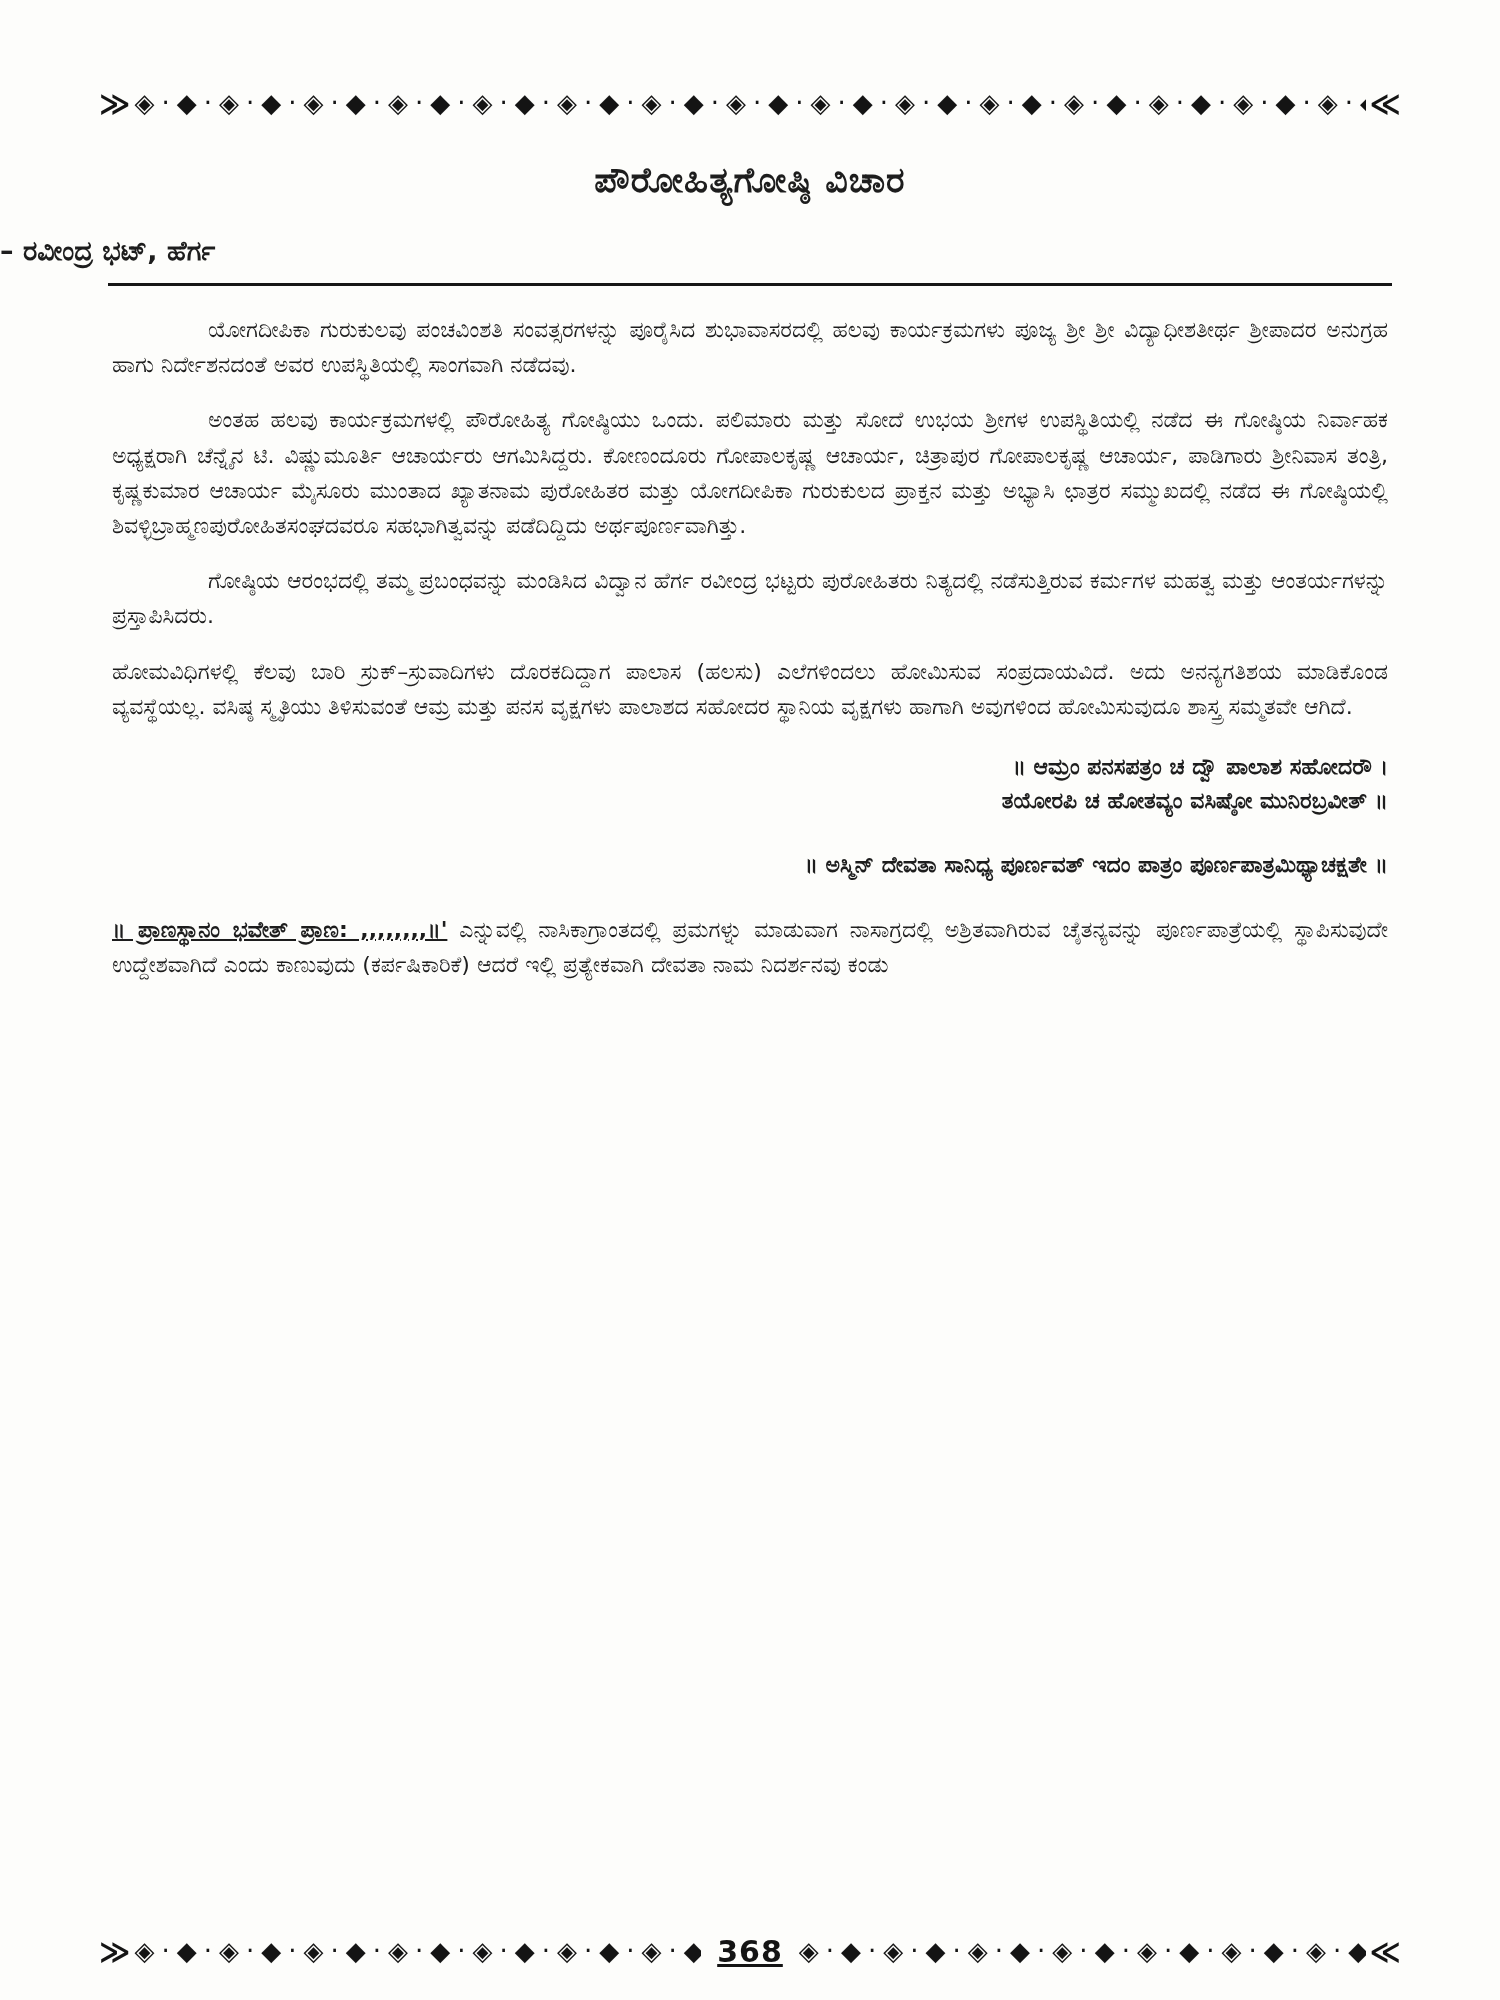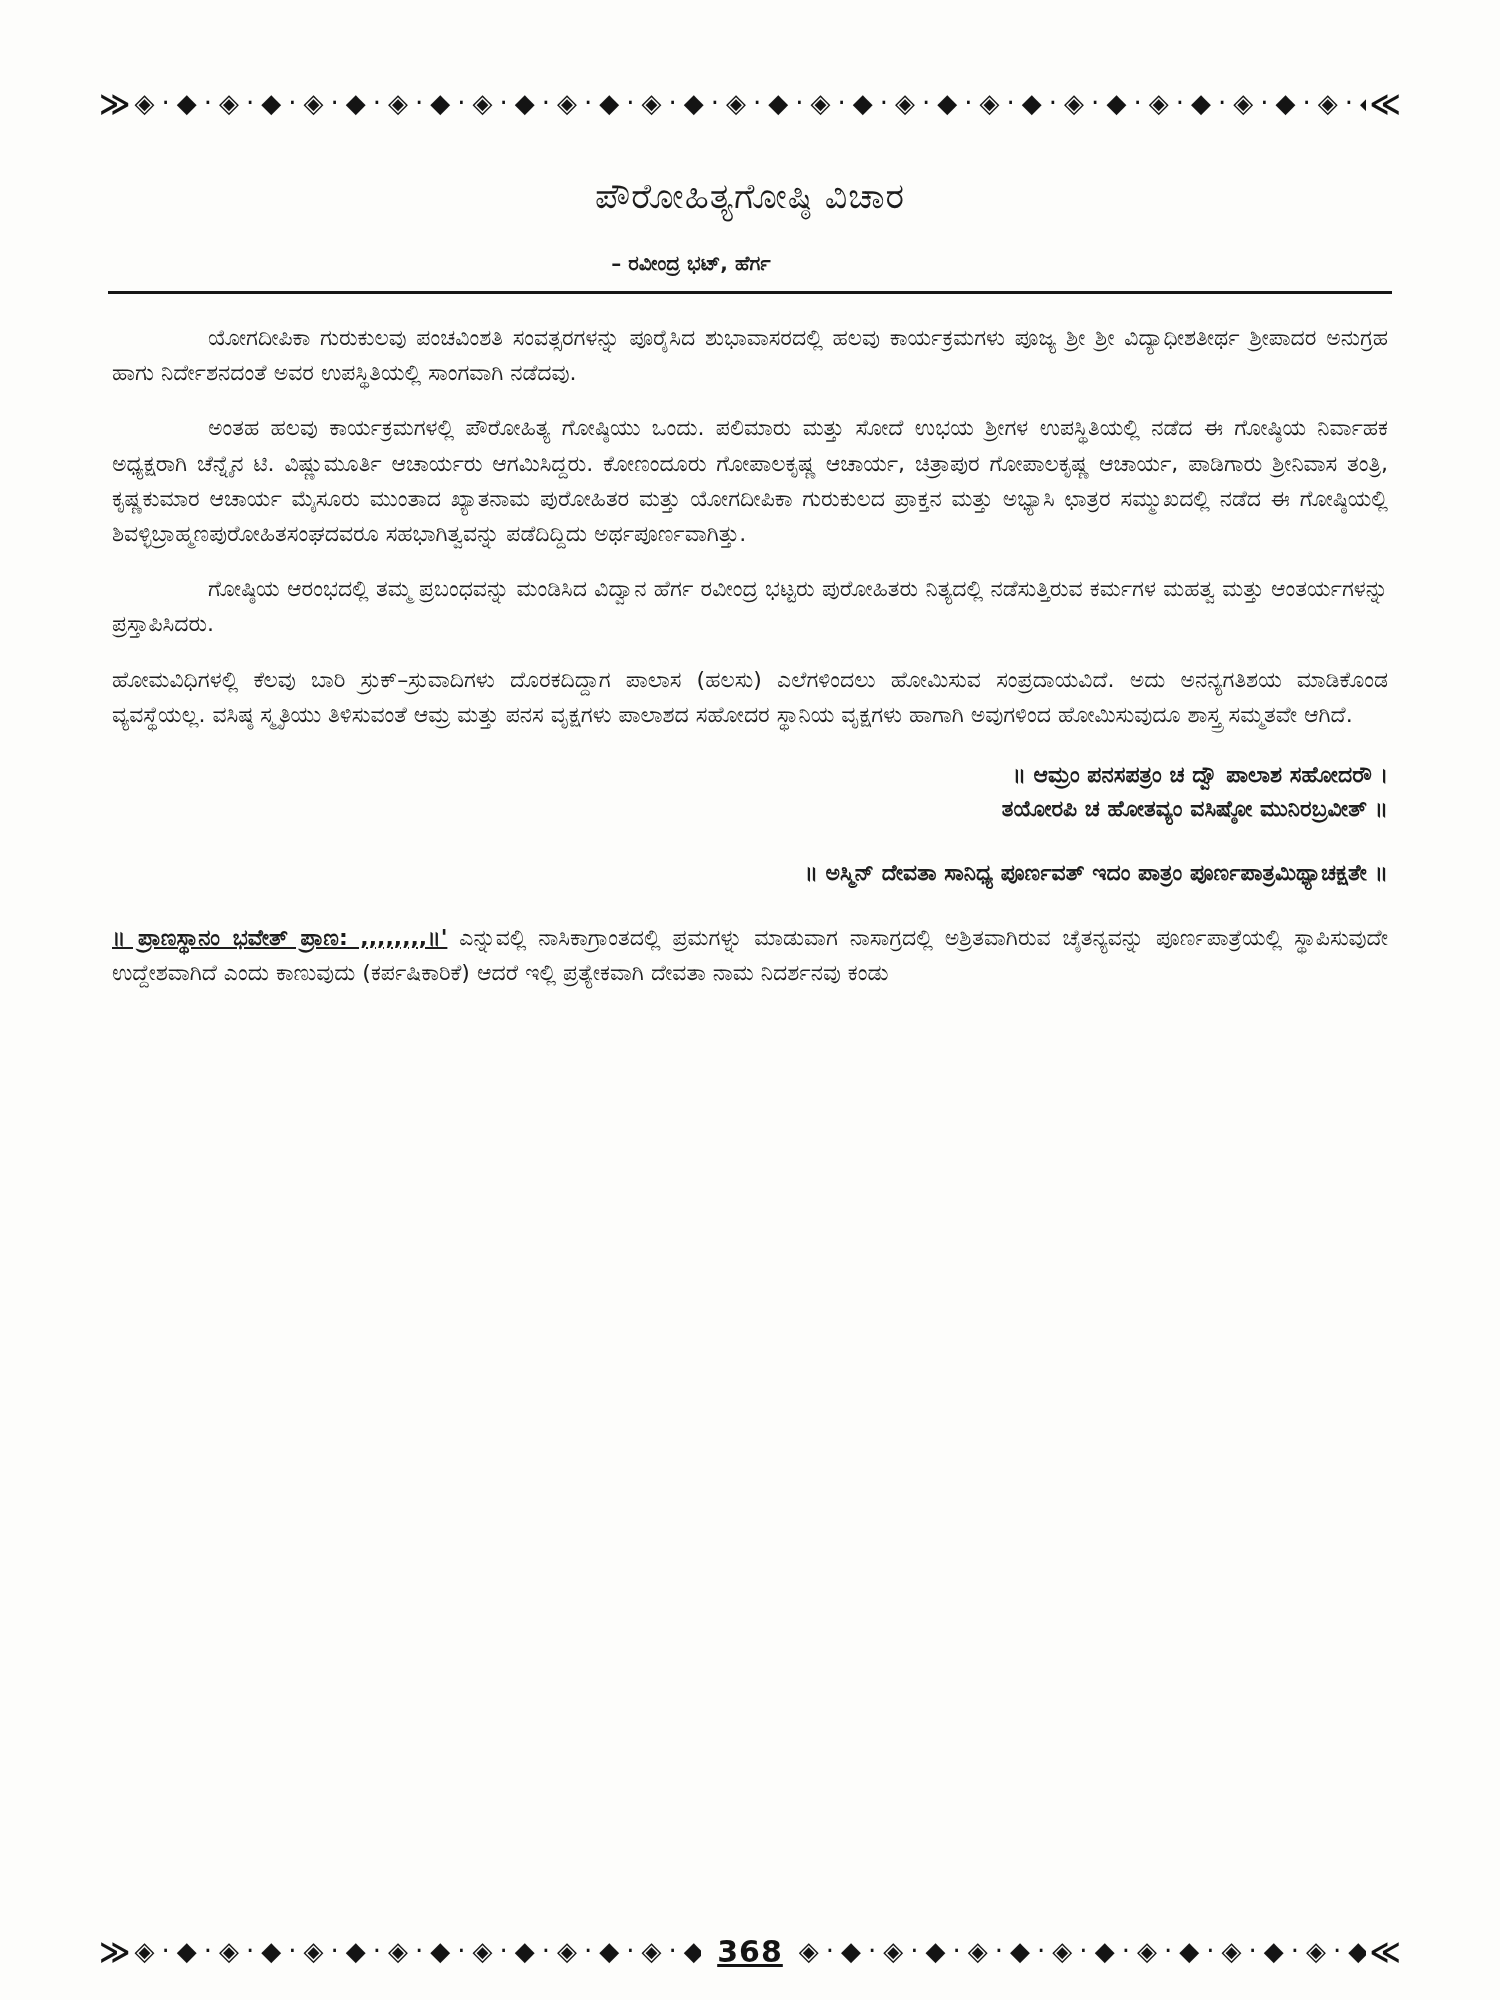--- a/index.html
+++ b/index.html
@@ -42,27 +42,27 @@
     font-weight: bold;
     font-size: 30px;
     padding: 0 16px;
     letter-spacing: 1px;
     text-decoration: underline;
   }
   
   .doc-title {
     text-align: center;
     font-size: 35px;
-    font-weight: normal;
-    margin-top: 50px;
+    font-weight: bold;
+    margin-top: 34px;
     letter-spacing: 1px;
   }
   .byline {
-    text-align: center;
-    font-size: 20px;
+    text-align: left;
+    font-size: 27px;
     font-weight: bold;
     margin: 34px 118px 0 0;
   }
   .rule {
     border: none;
     border-top: 3px solid #161616;
     margin: 16px 108px 0 108px;
   }
   
   .content {

